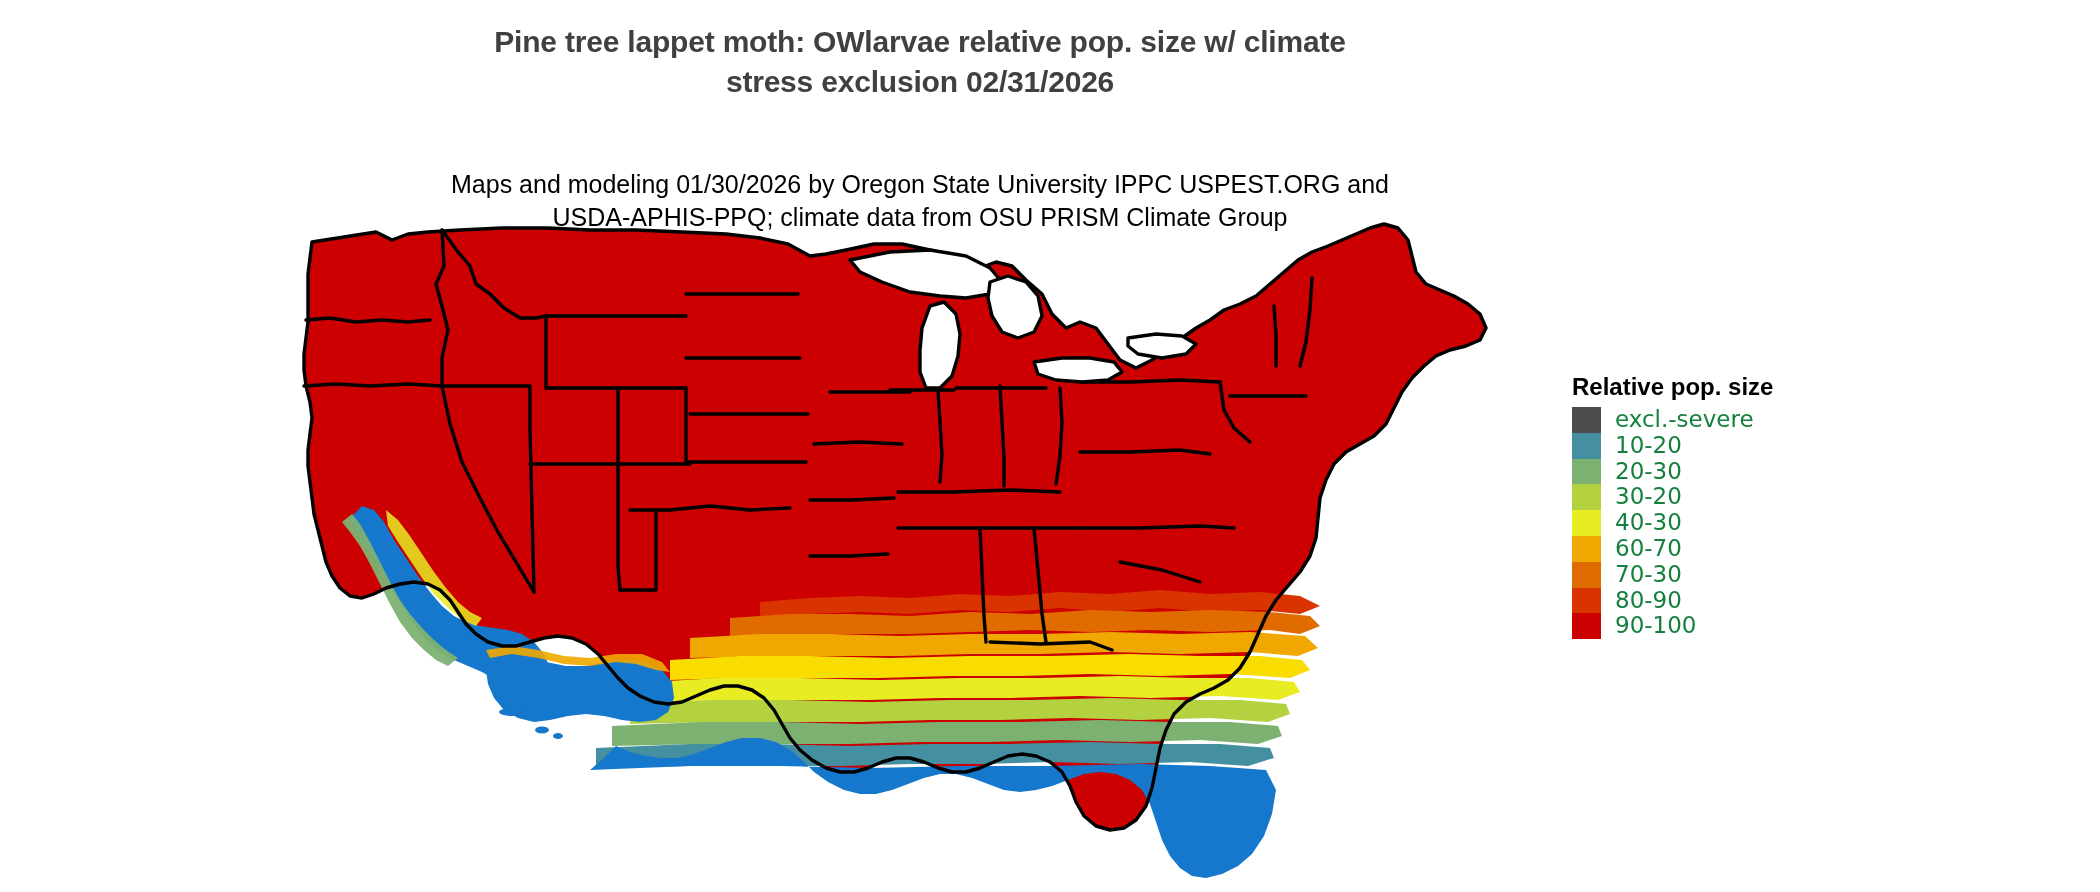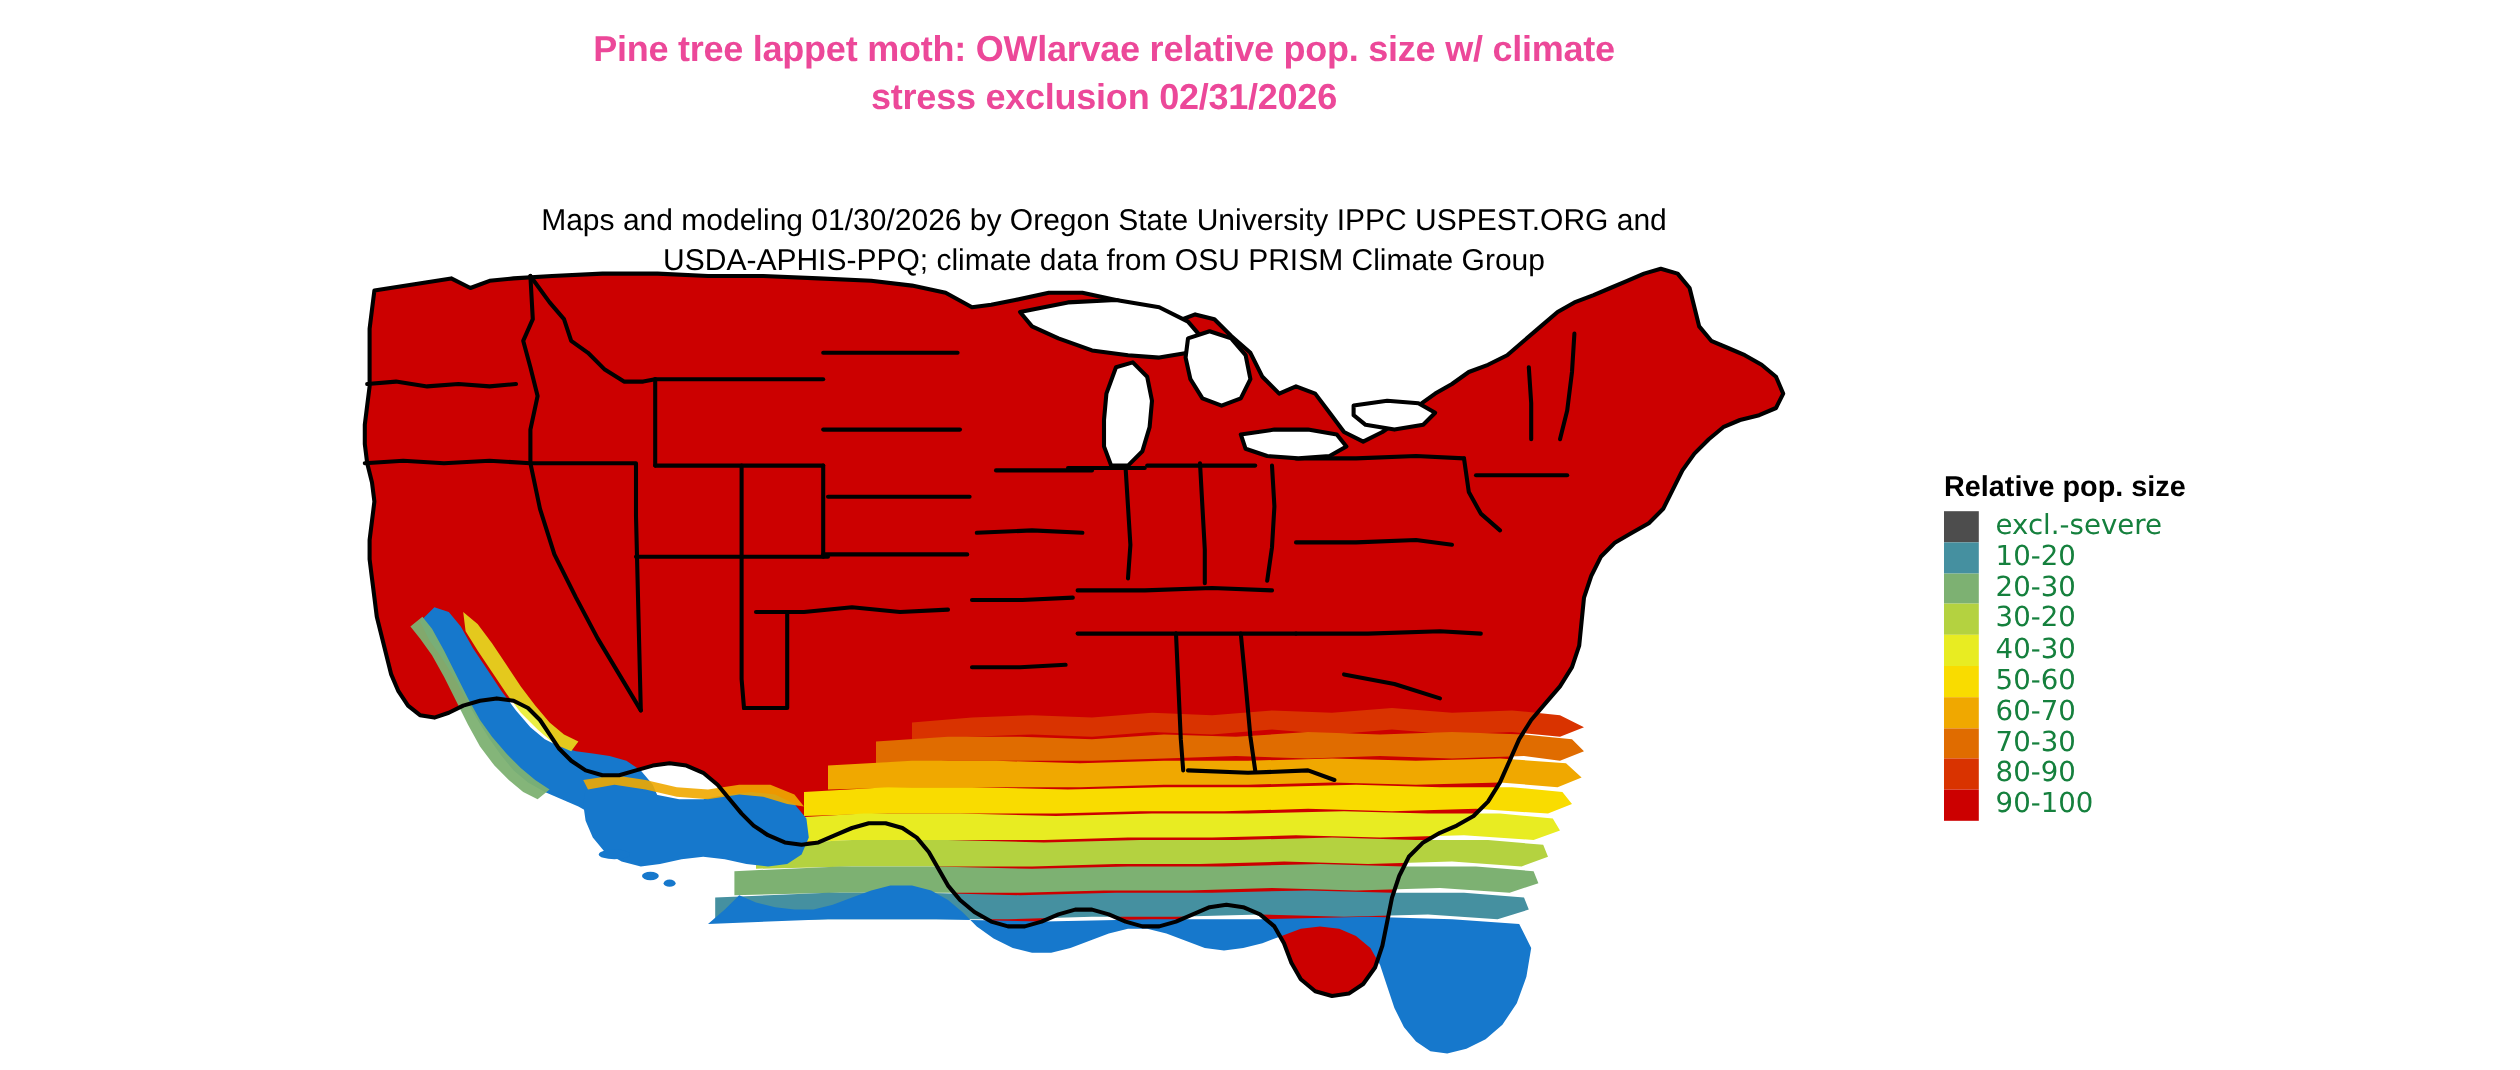--- a/index.html
+++ b/index.html
@@ -19,21 +19,21 @@
   #title-block {
     position: absolute;
     left: 0; top: 22px;
     width: 1840px;
     text-align: center;
   }
   .title-line {
     display: block;
     font-size: 30px;
     font-weight: bold;
-    color: #ec4899;
+    color: #404040;
     line-height: 40px;
     letter-spacing: -0.2px;
     white-space: pre;
   }
   #subtitle-block {
     position: absolute;
     left: 0; top: 120px;
     width: 1840px;
     text-align: center;
     margin-top: 48px;
@@ -49,23 +49,22 @@
   
   #map-wrap {
     position: absolute;
     left: 290px; top: 210px;
     width: 1270px; height: 680px;
   }
   #map-svg { display: block; width: 1270px; height: 680px; }
   
   #legend {
     position: absolute;
-    left: 1572px; top: 392px;
+    left: 1572px; top: 373px;
     width: 300px;
-    margin-left: 48px;
   }
   #legend-title {
     font-size: 24px;
     font-weight: bold;
     color: #000000;
     line-height: 28px;
     margin: 0 0 6px 0;
     white-space: nowrap;
   }
   .legend-row {
@@ -384,24 +383,20 @@
         </div>
         <div class="legend-row">
           <div class="legend-swatch" style="background: rgb(180, 210, 64);"></div>
           <div class="legend-label">30-20</div>
         </div>
         <div class="legend-row">
           <div class="legend-swatch" style="background: rgb(232, 236, 34);"></div>
           <div class="legend-label">40-30</div>
         </div>
         <div class="legend-row">
-          <div class="legend-swatch" style="background: rgb(249, 220, 0);"></div>
-          <div class="legend-label">50-60</div>
-        </div>
-        <div class="legend-row">
           <div class="legend-swatch" style="background: rgb(240, 168, 0);"></div>
           <div class="legend-label">60-70</div>
         </div>
         <div class="legend-row">
           <div class="legend-swatch" style="background: rgb(224, 108, 0);"></div>
           <div class="legend-label">70-30</div>
         </div>
         <div class="legend-row">
           <div class="legend-swatch" style="background: rgb(217, 51, 0);"></div>
           <div class="legend-label">80-90</div>

